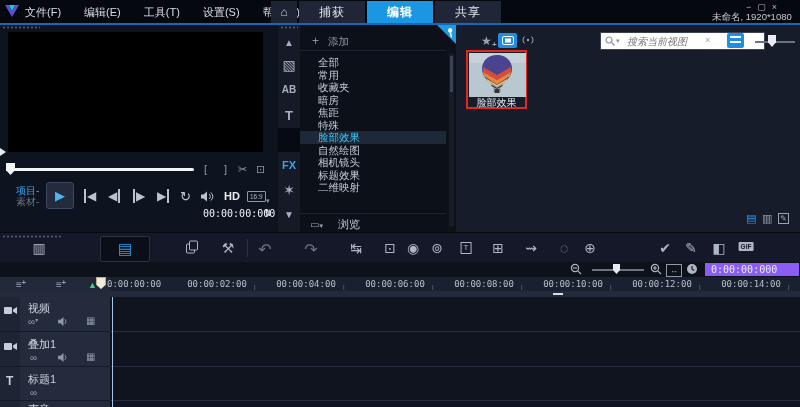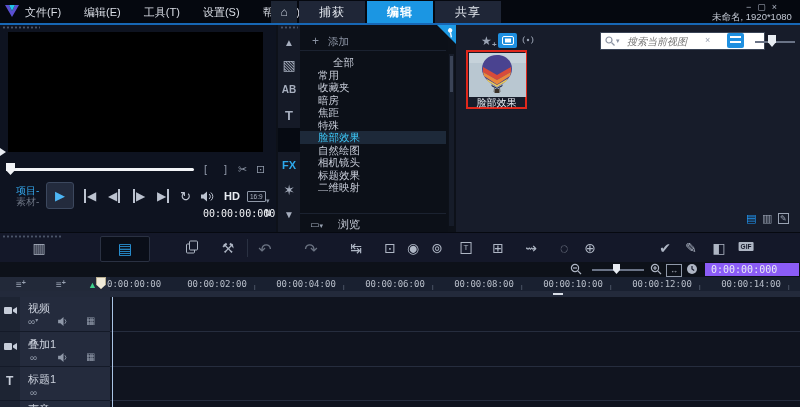--- a/index.html
+++ b/index.html
@@ -204,21 +204,21 @@
   <div class="abs fxsel"></div>
   <span class="abs stripic fxtxt" style="left:278px;top:159px;">FX</span>
   <span class="abs stripic ic" style="left:278px;top:183px;">✶</span>
   <span class="abs stripic ic" style="left:278px;top:210px;font-size:10px;">▼</span>
 
   <div class="abs list"></div>
   <div class="abs addrow">
     <span style="margin-left:12px;font-size:12px;">+</span>
     <span style="margin-left:6px;">添加</span>
   </div>
-  <div class="abs cat" style="top:56px;margin-left:15px;">全部</div>
+  <div class="abs cat" style="top:56px;">全部</div>
   <div class="abs cat" style="top:68.5px;">常用</div>
   <div class="abs cat" style="top:81px;">收藏夹</div>
   <div class="abs cat" style="top:93.5px;">暗房</div>
   <div class="abs cat" style="top:106px;">焦距</div>
   <div class="abs cat" style="top:118.5px;">特殊</div>
   <div class="abs cat sel" style="top:131px;">脸部效果</div>
   <div class="abs cat" style="top:143.5px;">自然绘图</div>
   <div class="abs cat" style="top:156px;">相机镜头</div>
   <div class="abs cat" style="top:181px;">二维映射</div>
   <div class="abs cat" style="top:168.5px;">标题效果</div>

